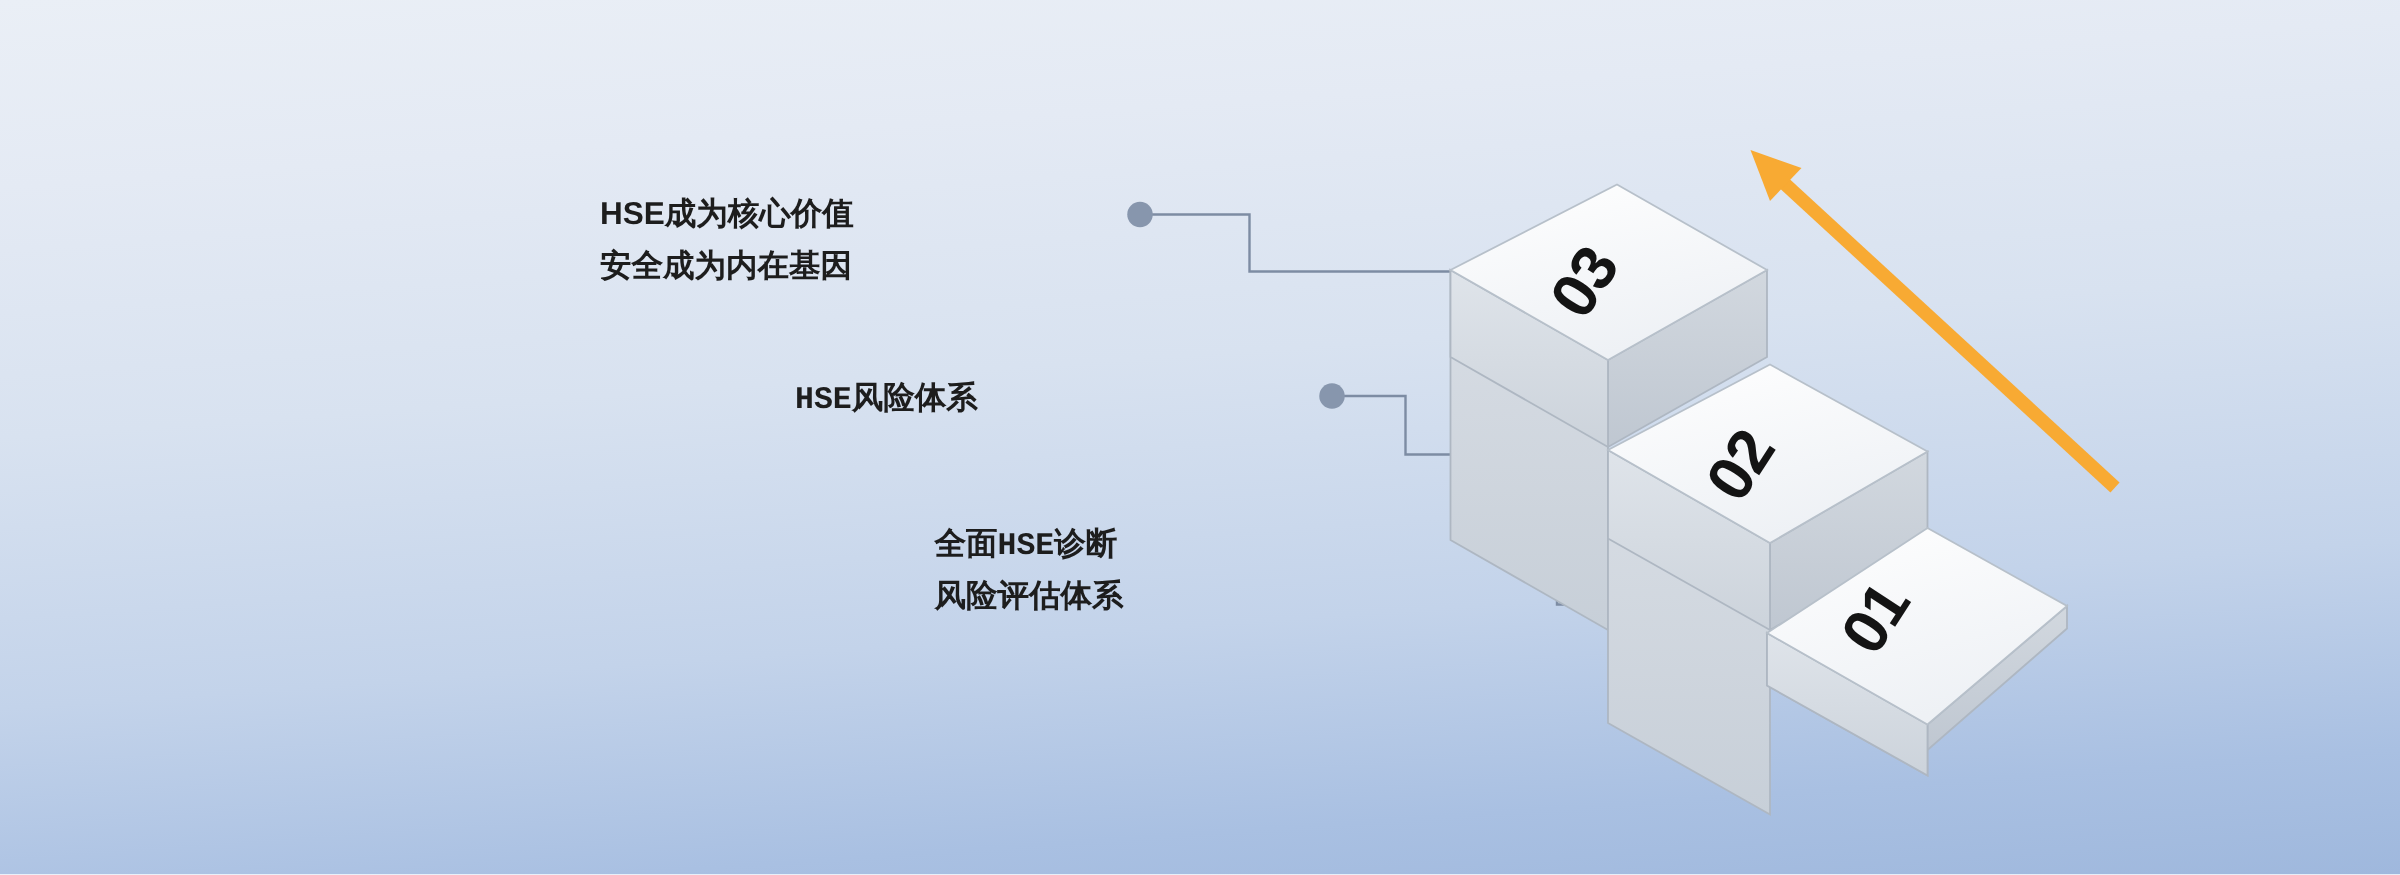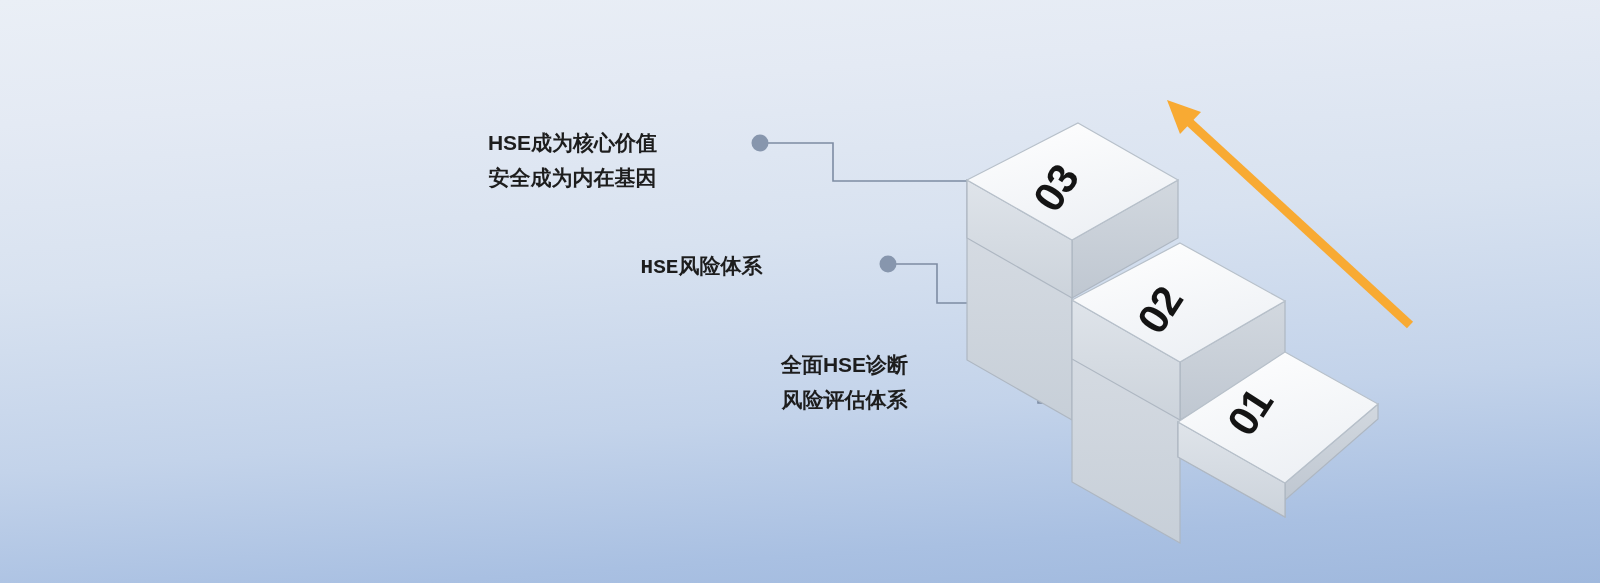--- a/index.html
+++ b/index.html
@@ -40,34 +40,34 @@
     margin: 30px 0 0 2px;
     font-size: 25px;
     font-weight: 700;
     letter-spacing: 1px;
     color: #1f1f1f;
     white-space: nowrap;
   }
   
   .callout {
     position: absolute;
-    text-align: center;
+    text-align: left;
     color: #1d1d1d;
     font-size: 21px;
     font-weight: 700;
     line-height: 1.0;
     white-space: nowrap;
   }
   .callout .line2 {
     display: block;
     margin-top: 14px;
   }
   #callout-3 { left: 400px; top: 132px; width: 345px; }
   #callout-2 { left: 530px; top: 257px; width: 343px; font-family: Liberation Mono, monospace; }
-  #callout-1 { left: 682px; top: 354px; width: 325px; }
+  #callout-1 { left: 623px; top: 354px; width: 325px; font-family: Liberation Mono, monospace; }
 
   
   #connectors, #blocks, #arrow-layer {
     position: absolute;
     left: 0; top: 0;
     width: 1600px;
     height: 583px;
   }
   #connectors { z-index: 2; }
   #blocks { z-index: 3; }

